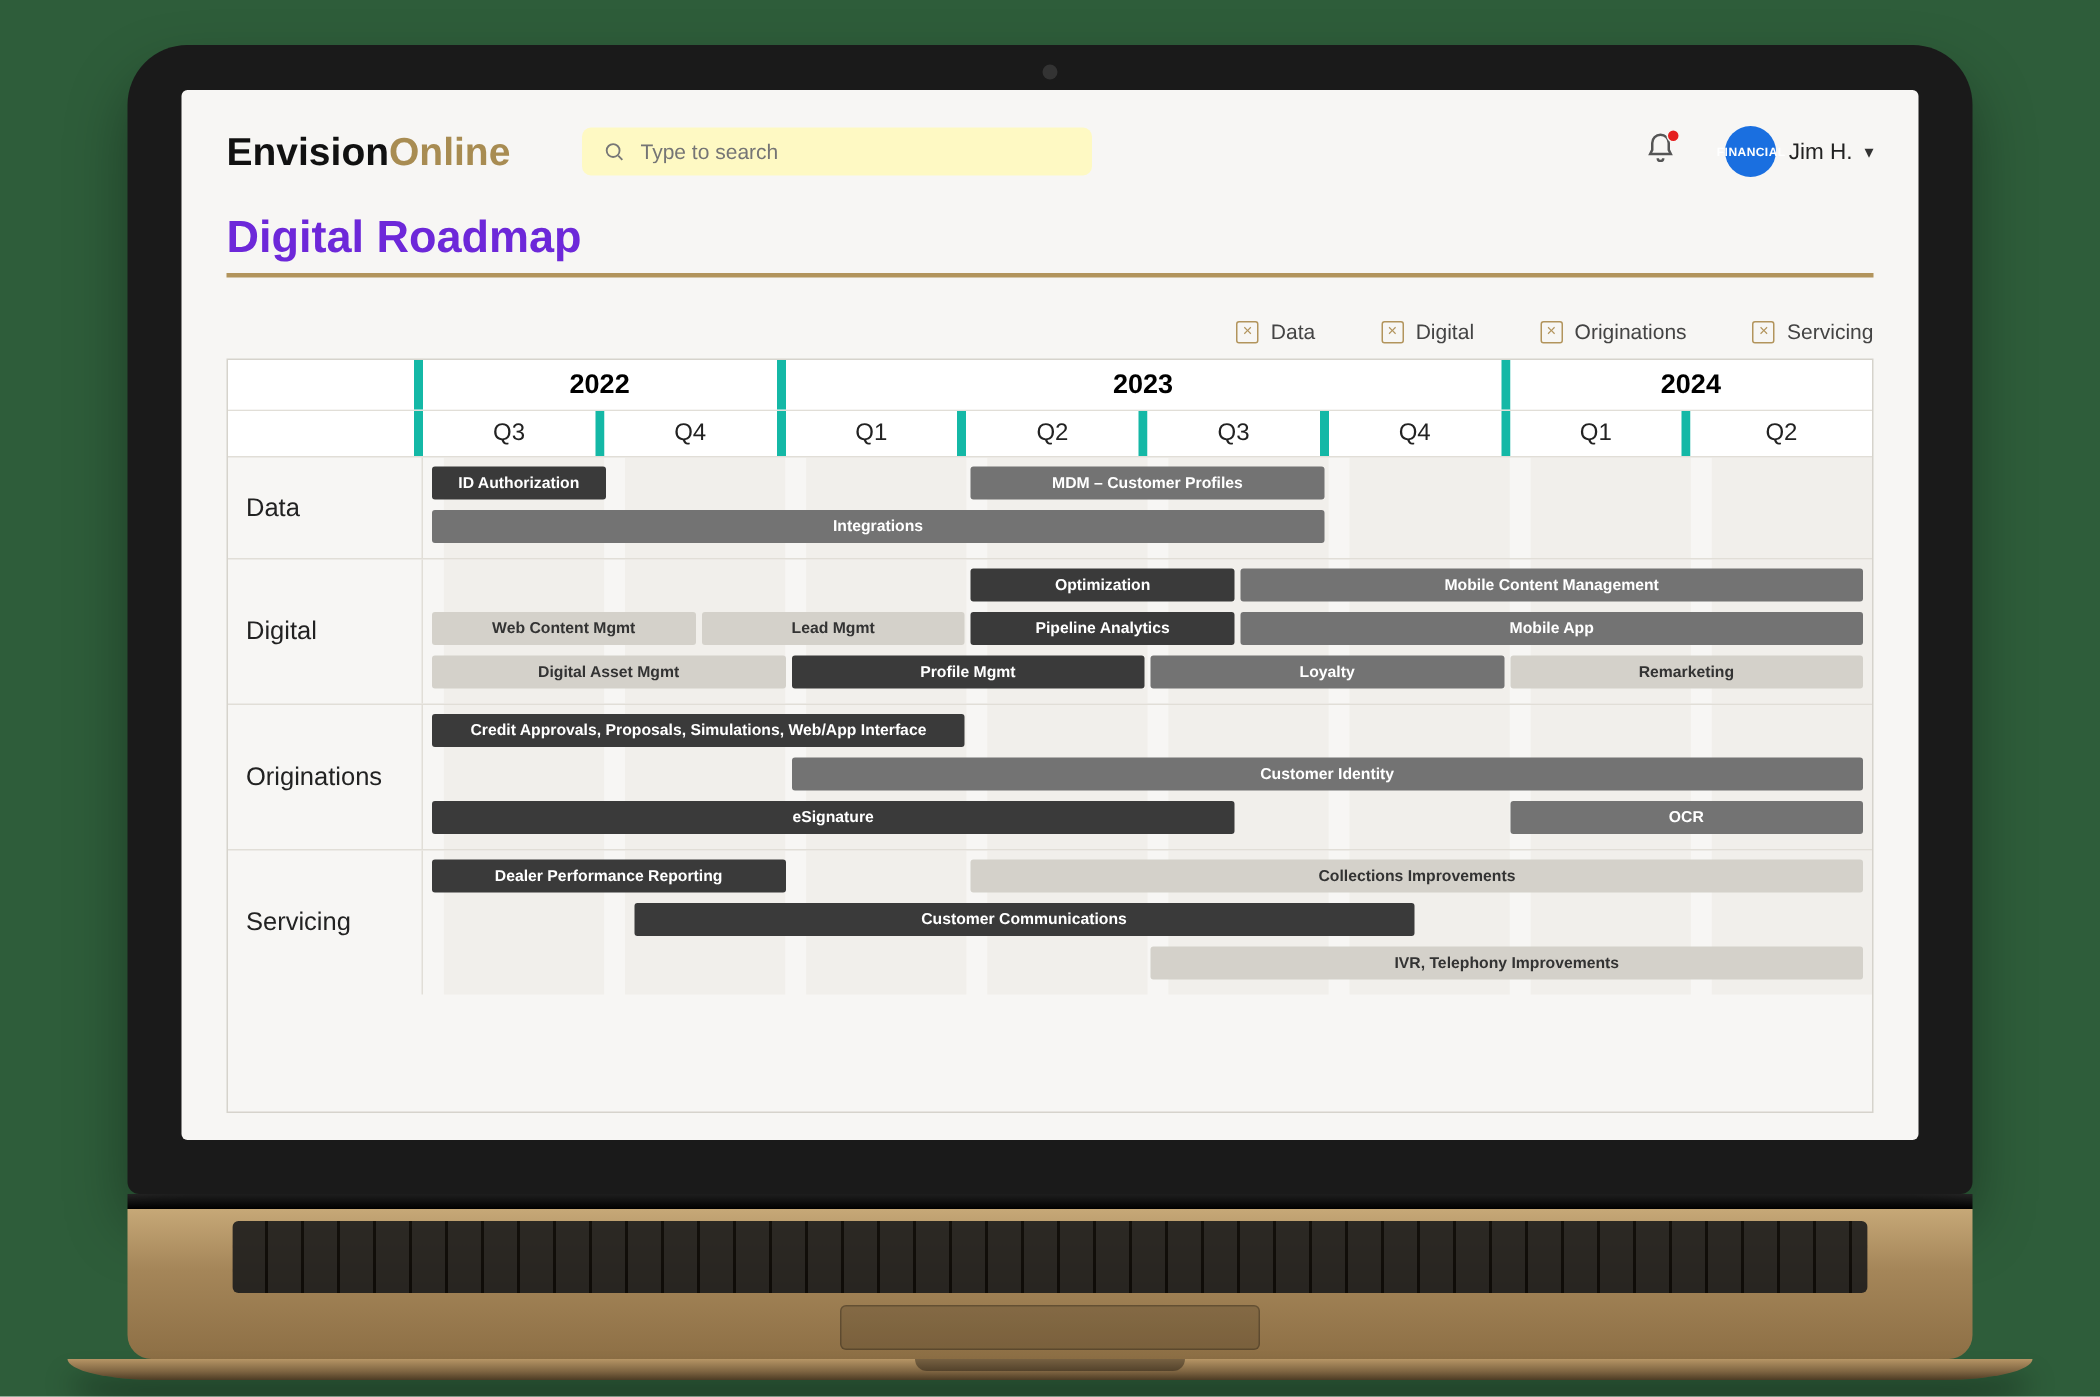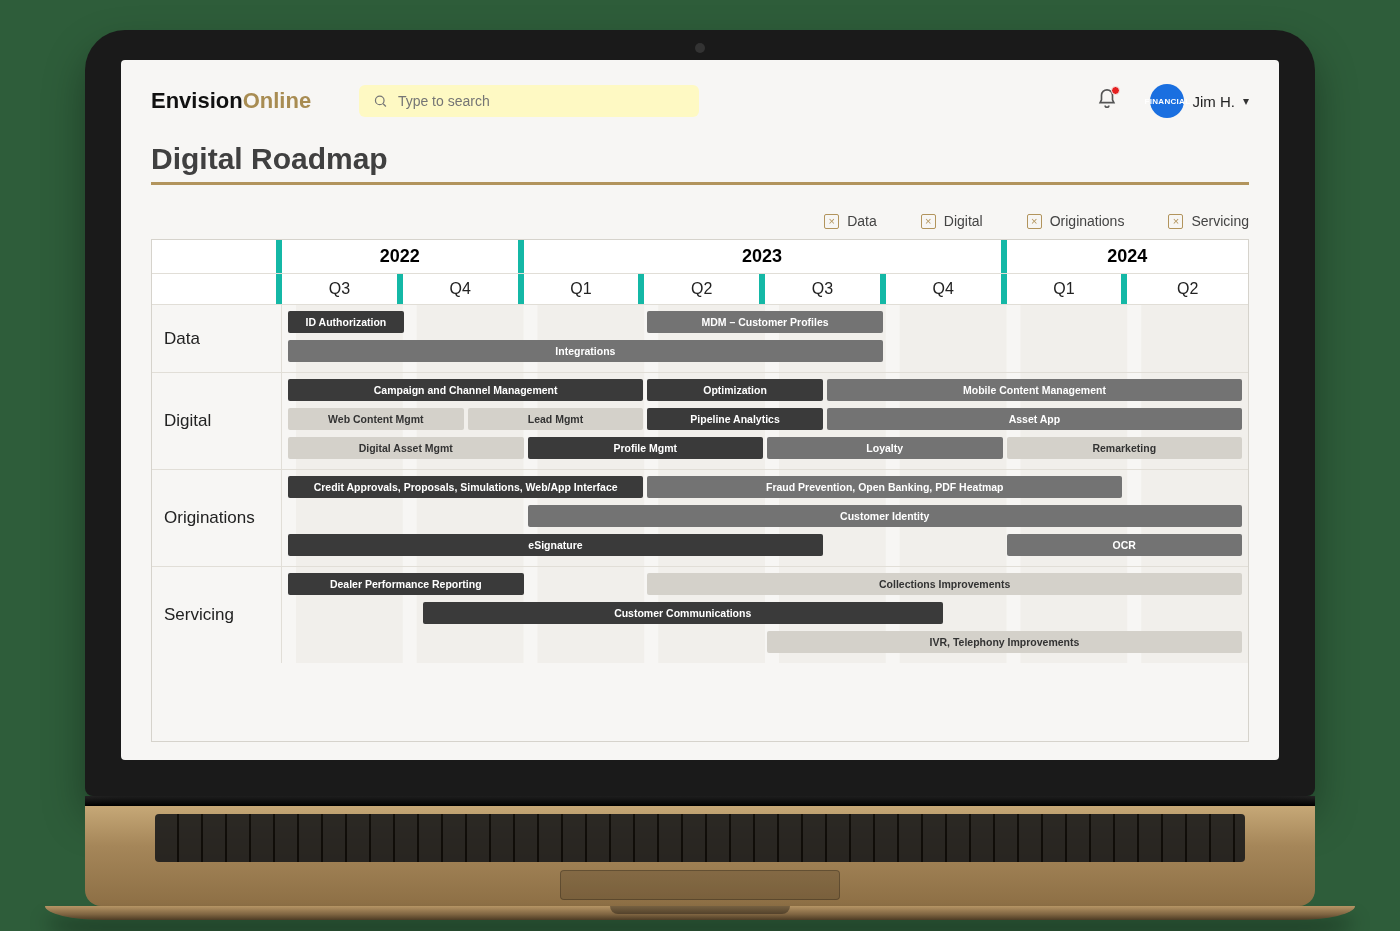--- a/index.html
+++ b/index.html
@@ -89,21 +89,21 @@
     transform: translateX(-50%);
   }
 
   
   .app-header {
     display: flex;
     align-items: center;
     gap: 18px;
     margin-bottom: 18px;
   }
-  .logo { font-size: 22px; font-weight: 700; color: #111; white-space: nowrap; }
+  .logo { font-size: 26px; font-weight: 700; color: #111; white-space: nowrap; }
   .logo .accent { color: #a88c52; font-weight: 700; }
   .search {
     flex: 0 0 340px;
     display: flex; align-items: center;
     background: #fef9c3;
     border-radius: 6px;
     padding: 8px 14px;
     margin-left: 30px;
   }
   .search input {
@@ -125,21 +125,21 @@
     display: flex; align-items: center; justify-content: center;
     font-size: 8px; font-weight: 700; letter-spacing: .3px;
     margin-left: 14px;
   }
   .user { display: flex; align-items: center; gap: 8px; cursor: pointer; }
   .user-name { font-size: 15px; color: #222; }
   .chev { font-size: 12px; color: #333; }
 
   
   .page-title {
-    font-size: 30px; font-weight: 700; color: #404040;
+    font-size: 30px; font-weight: 700; color: #6d28d9;
     display: inline-block;
     border-bottom: 3px solid #b2945c;
     padding-bottom: 6px;
     margin: 6px 0 28px 0;
   }
 
   
   .legend {
     display: flex; gap: 44px;
     justify-content: flex-end;
@@ -296,38 +296,36 @@
             <div class="rm-cell rm-cat">Data</div>
             <div class="rm-body" style="grid-template-rows: repeat(2, 26px);">
               <div class="bar c-dark" style="grid-area: 1 / 1 / auto / span 2;">ID Authorization</div>
               <div class="bar c-gold" style="grid-area: 1 / 7 / auto / span 4;">MDM – Customer Profiles</div>
               <div class="bar c-gold" style="grid-area: 2 / 1 / auto / span 10;">Integrations</div>
             </div>
           </div>
           <div class="rm-row" style="grid-template-columns: 130px 1fr;">
             <div class="rm-cell rm-cat">Digital</div>
             <div class="rm-body" style="grid-template-rows: repeat(3, 26px);">
-              <div class="bar c-dark" style="grid-area: 1 / 1 / auto / span 6;">Campaign and Channel Management</div>
               <div class="bar c-dark" style="grid-area: 1 / 7 / auto / span 3;">Optimization</div>
               <div class="bar c-gold" style="grid-area: 1 / 10 / auto / span 7;">Mobile Content Management</div>
               <div class="bar c-grey" style="grid-area: 2 / 1 / auto / span 3;">Web Content Mgmt</div>
               <div class="bar c-grey" style="grid-area: 2 / 4 / auto / span 3;">Lead Mgmt</div>
               <div class="bar c-dark" style="grid-area: 2 / 7 / auto / span 3;">Pipeline Analytics</div>
-              <div class="bar c-gold" style="grid-area: 2 / 10 / auto / span 7;">Asset App</div>
+              <div class="bar c-gold" style="grid-area: 2 / 10 / auto / span 7;">Mobile App</div>
               <div class="bar c-grey" style="grid-area: 3 / 1 / auto / span 4;">Digital Asset Mgmt</div>
               <div class="bar c-dark" style="grid-area: 3 / 5 / auto / span 4;">Profile Mgmt</div>
               <div class="bar c-gold" style="grid-area: 3 / 9 / auto / span 4;">Loyalty</div>
               <div class="bar c-grey" style="grid-area: 3 / 13 / auto / span 4;">Remarketing</div>
             </div>
           </div>
           <div class="rm-row" style="grid-template-columns: 130px 1fr;">
             <div class="rm-cell rm-cat">Originations</div>
             <div class="rm-body" style="grid-template-rows: repeat(3, 26px);">
               <div class="bar c-dark" style="grid-area: 1 / 1 / auto / span 6;">Credit Approvals, Proposals, Simulations, Web/App Interface</div>
-              <div class="bar c-gold" style="grid-area: 1 / 7 / auto / span 8;">Fraud Prevention, Open Banking, PDF Heatmap</div>
               <div class="bar c-dark" style="grid-area: 3 / 1 / auto / span 9;">eSignature</div>
               <div class="bar c-gold" style="grid-area: 2 / 5 / auto / span 12;">Customer Identity</div>
               <div class="bar c-gold" style="grid-area: 3 / 13 / auto / span 4; text-align: right;">OCR</div>
             </div>
           </div>
           <div class="rm-row" style="grid-template-columns: 130px 1fr;">
             <div class="rm-cell rm-cat">Servicing</div>
             <div class="rm-body" style="grid-template-rows: repeat(3, 26px);">
               <div class="bar c-dark" style="grid-area: 1 / 1 / auto / span 4;">Dealer Performance Reporting</div>
               <div class="bar c-grey" style="grid-area: 1 / 7 / auto / span 10;">Collections Improvements</div>

